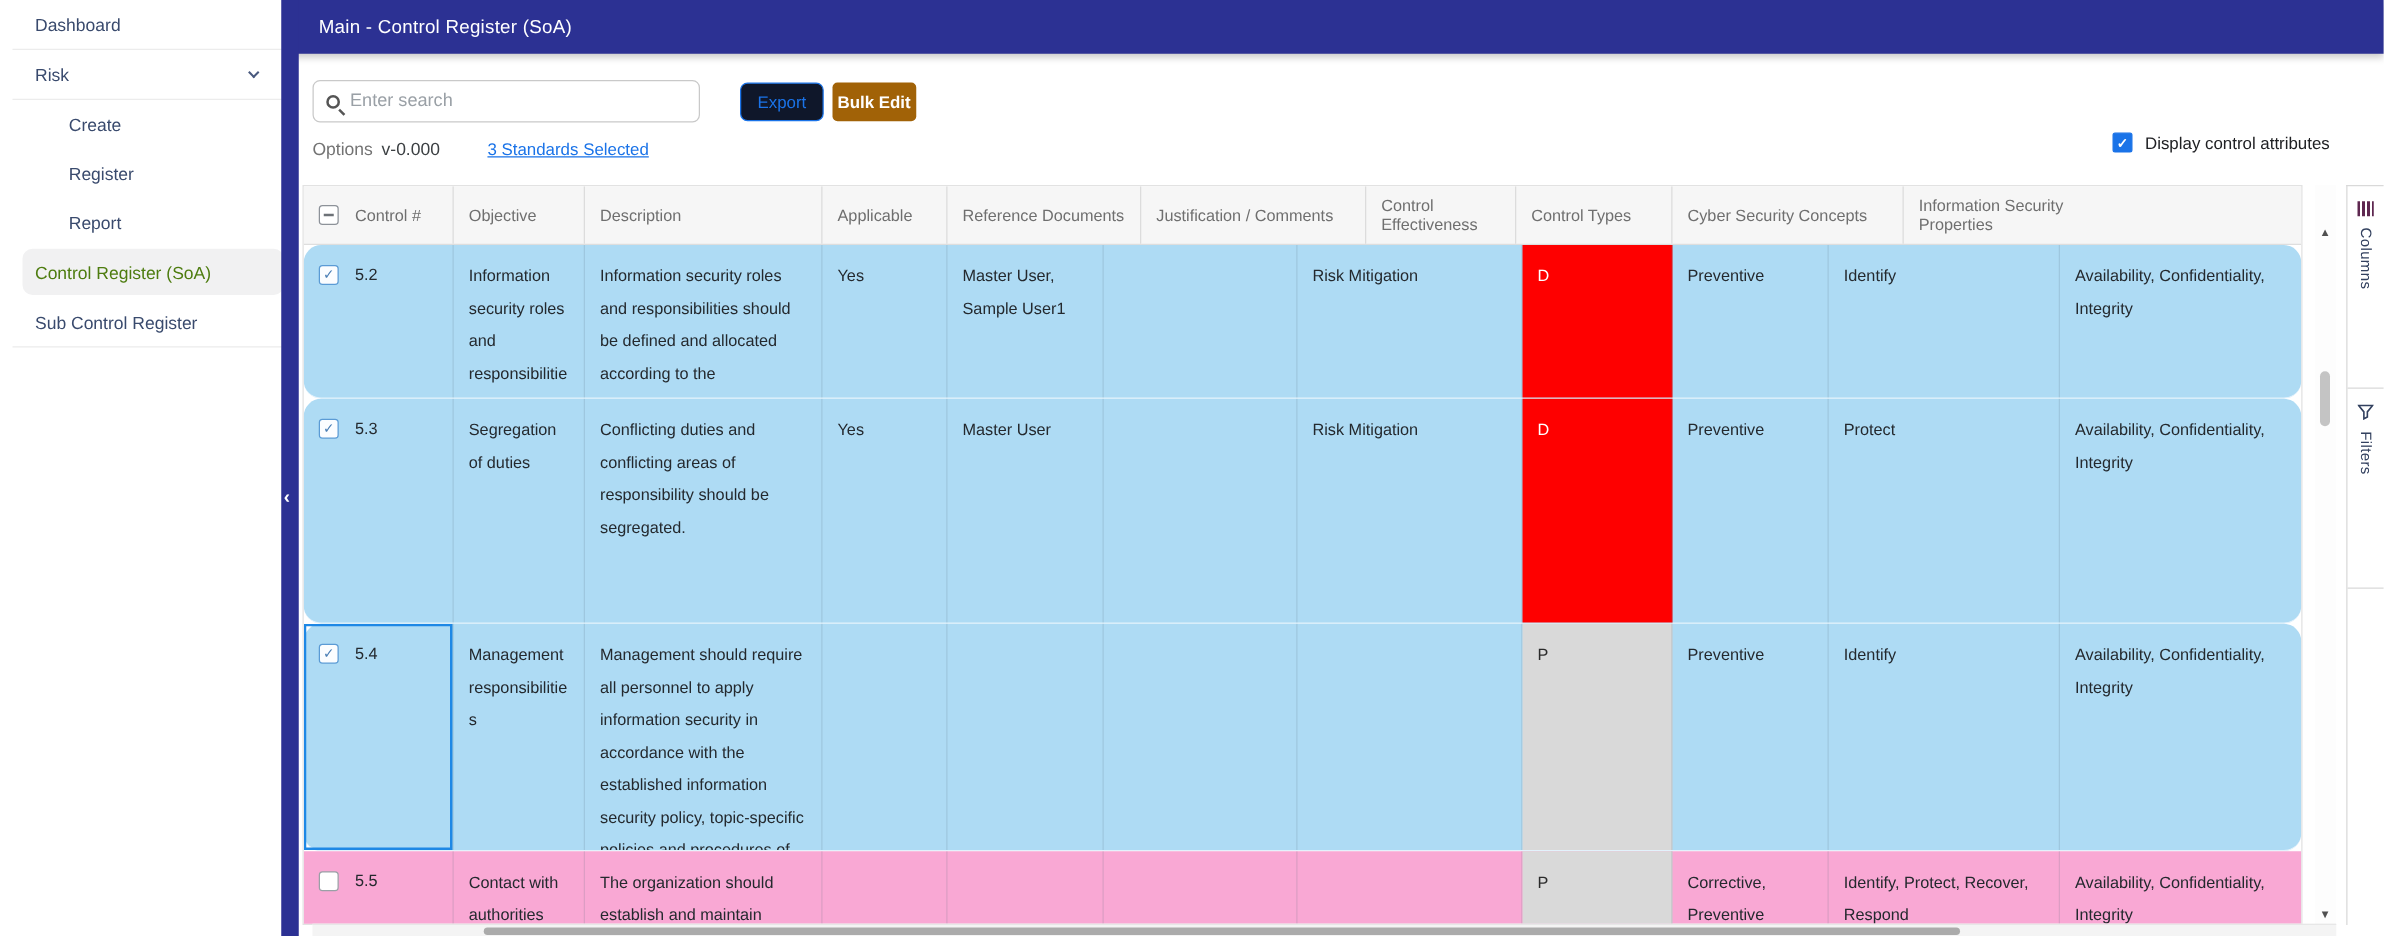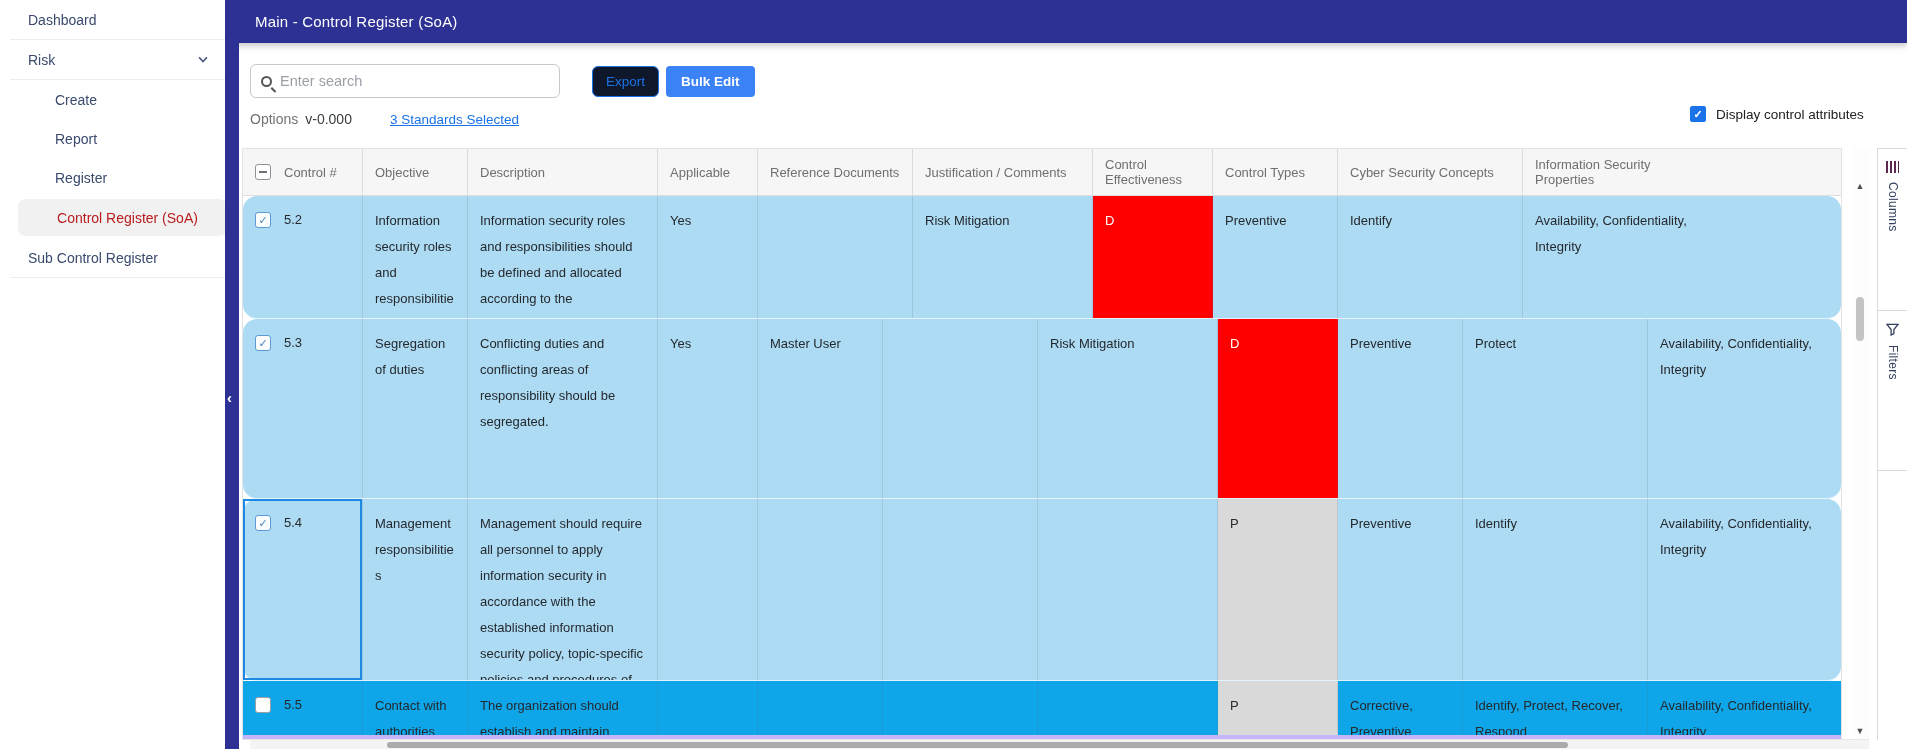--- a/index.html
+++ b/index.html
@@ -7,21 +7,21 @@
     font-family:"Liberation Sans", sans-serif; }
   .app { position:relative; width:1907px; height:749px; }
 
   
   .sidebar { position:absolute; left:10px; top:0; width:225px; height:749px; background:#fff; z-index:3; }
   .side-item { height:39px; display:flex; align-items:center; padding-left:18px;
     font-size:14px; color:#394a6d; cursor:pointer; position:relative; }
   .side-item.sub { padding-left:45px; }
   .side-divider { height:1px; background:#ececec; margin:0; }
   .side-item.active { margin:2px 8px; height:37px; background:#f1f1f2; border-radius:8px;
-    color:#b91c1c; padding-left:10px;justify-content:center; }
+    color:#4d7c0f; padding-left:10px; }
   .chevron-down { position:absolute; right:28px; top:14px; width:8px; height:8px;
     border-right:2px solid #49597e; border-bottom:2px solid #49597e; transform:rotate(45deg) scale(.8); }
 
   
   .rail { position:absolute; left:225px; top:0; width:14px; height:749px; background:#2c3193; z-index:4; }
   .rail-chevron { position:absolute; left:2px; top:390px; color:#fff; font-size:15px; font-weight:bold; line-height:15px; cursor:pointer; }
 
   
   .topbar { position:absolute; left:225px; top:0; width:1682px; height:43px; background:#2c3193;
     box-shadow:0 3px 6px rgba(0,0,0,.22); z-index:2; display:flex; align-items:center; }
@@ -36,22 +36,22 @@
     margin-left:10px; position:relative; flex:none; }
   .search-icon::after { content:""; position:absolute; left:9px; top:9px; width:6px; height:2px;
     background:#555; transform:rotate(45deg); transform-origin:0 0; }
   .search-input { border:none; outline:none; flex:1; margin-left:8px; font-size:14.5px; color:#333;
     font-family:"Liberation Sans", sans-serif; background:transparent; }
   .search-input::placeholder { color:#9aa0a6; }
 
   .btn-export { position:absolute; left:353px; top:23px; height:31px; padding:0 13px;
     background:#0f172a; color:#1a73e8; border:1px solid #1a73e8; border-radius:6px; font-size:13.5px;
     font-family:"Liberation Sans", sans-serif; cursor:pointer; }
-  .btn-bulk { position:absolute; left:427px; top:23px; height:31px; padding:0 15px;
-    background:#3b82f6; color:#fff; border:none; border-radius:4px; font-size:13.5px; font-weight:bold;
+  .btn-bulk { position:absolute; left:427px; top:23px; height:31px; padding:0 4px;
+    background:#a16207; color:#fff; border:none; border-radius:4px; font-size:13.5px; font-weight:bold;
     font-family:"Liberation Sans", sans-serif; cursor:pointer; }
 
   .options-row { position:absolute; left:11px; top:66px; height:20px; display:flex; align-items:center; font-size:14px; }
   .options-label { color:#737373; cursor:pointer; }
   .version { color:#3c4043; margin-left:7px; }
   .standards-link { color:#1a73e8; text-decoration:underline; margin-left:38px; font-size:13.5px; cursor:pointer; }
 
   .display-attrs { position:absolute; left:1451px; top:63px; display:flex; align-items:center; cursor:pointer; }
   .display-attrs-label { font-size:13.5px; color:#202124; margin-left:10px; }
 
@@ -68,21 +68,21 @@
 
   
   .table { position:absolute; left:3px; top:105px; width:1600px; height:592px;
     border:1px solid #e2e2e2; overflow:hidden; background:#fff; }
   .thead { display:flex; height:47px; background:#f6f6f6; color:#6f6f6f; font-size:13px;
     border-bottom:1px solid #dedede; }
   .th { display:flex; align-items:center; padding:0 12px; border-right:1px solid #dcdcdc; line-height:15px; }
   .th:last-child { border-right:none; }
   .th .checkbox { margin-right:13px; }
 
-  .tr { display:flex; border-bottom:6px solid #c4b5fd; background:#0ea5e9; }
+  .tr { display:flex; border-bottom:1px solid #c4b5fd; background:#f9a8d4; }
   .tr.selected { background:#aedbf4; border-bottom:1px solid #e3f2fc;border-radius:14px; }
   .td { padding:12px 12px 0 12px; font-size:13px; line-height:26px; color:#24292e;
     border-right:1px solid rgba(90,110,125,.18); overflow:hidden; overflow-wrap:anywhere; }
   .td:last-child { border-right:none; }
   .c0 { width:120px; flex:none; } .c1 { width:105px; flex:none; } .c2 { width:190px; flex:none; }
   .c3 { width:100px; flex:none; } .c4 { width:125px; flex:none; } .c5 { width:155px; flex:none; }
   .c6 { width:180px; flex:none; } .c7 { width:120px; flex:none; } .c8 { width:125px; flex:none; }
   .c9 { width:185px; flex:none; } .c10 { width:195px; flex:none; }
   .td.c0 { display:flex; align-items:flex-start; }
   .td.c0 .checkbox { margin-right:13px; margin-top:4px; }
@@ -121,24 +121,24 @@
     <div class="side-divider"></div>
     <div class="side-item">
       <span>Risk</span>
       <span class="chevron-down"></span>
     </div>
     <div class="side-divider"></div>
     <div class="side-item sub">
       <span>Create</span>
     </div>
     <div class="side-item sub">
+      <span>Register</span>
+    </div>
+    <div class="side-item sub">
       <span>Report</span>
-    </div>
-    <div class="side-item sub">
-      <span>Register</span>
     </div>
     <div class="side-item active">
       <span>Control Register (SoA)</span>
     </div>
     <div class="side-item">
       <span>Sub Control Register</span>
     </div>
     <div class="side-divider"></div>
   </aside>
 
@@ -188,20 +188,21 @@
       </div>
 
       <div class="tr selected" style="height:123px">
         <div class="td c0">
           <span class="checkbox checked"></span>
           <span class="ctrl-num">5.2</span>
         </div>
         <div class="td c1">Information security roles and responsibilities</div>
         <div class="td c2">Information security roles and responsibilities should be defined and allocated according to the organization needs.</div>
         <div class="td c3">Yes</div>
+        <div class="td c4">Master User, Sample User1</div>
         <div class="td c5"></div>
         <div class="td c6">Risk Mitigation</div>
         <div class="td c7 td-eff" style="background:#fe0000;color:#ffffff">D</div>
         <div class="td c8">Preventive</div>
         <div class="td c9">Identify</div>
         <div class="td c10">Availability, Confidentiality, Integrity</div>
       </div>
 
       <div class="tr selected" style="height:180px">
         <div class="td c0">

